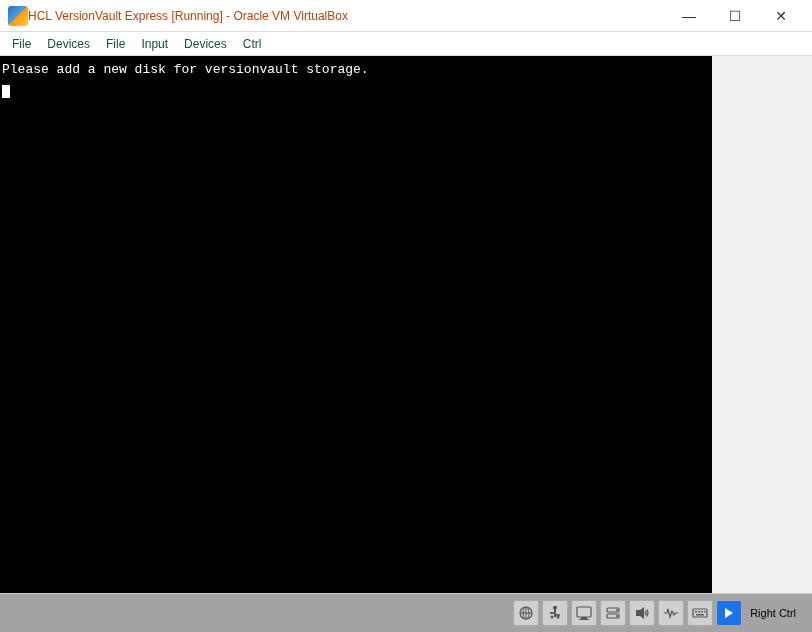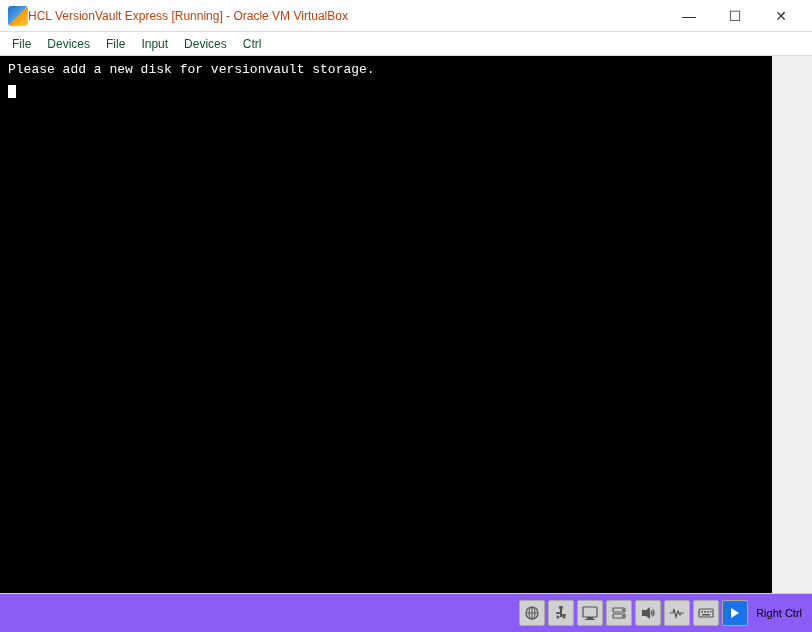--- a/index.html
+++ b/index.html
@@ -59,51 +59,51 @@
       font-size: 12px;
       color: #14532d;
       cursor: pointer;
       height: 22px;
       display: flex;
       align-items: center;
     }
 
     
     .terminal {
-      width: 772px;
+      width: 712px;
       height: 537px;
       background: #000;
       color: #fff;
       font-family: 'Courier New', Courier, monospace;
       font-size: 13px;
-      padding: 4px 8px;
+      padding: 4px 2px;
       position: relative;
       overflow: hidden;
     }
     .terminal-line {
       white-space: pre;
       line-height: 1.6;
     }
     .cursor {
       display: inline-block;
       width: 8px;
       height: 13px;
       background: #fff;
       vertical-align: text-bottom;
     }
 
     
     .status-bar {
       display: flex;
       align-items: center;
       justify-content: flex-end;
-      background: #8b5cf6;
+      background: #a3a3a3;
       height: 39px;
       border-top: 1px solid #ccc;
-      padding: 0 10px;
+      padding: 0 16px;
       gap: 4px;
     }
     .status-icons {
       display: flex;
       align-items: center;
       gap: 3px;
     }
     .status-icon-box {
       width: 26px;
       height: 26px;

